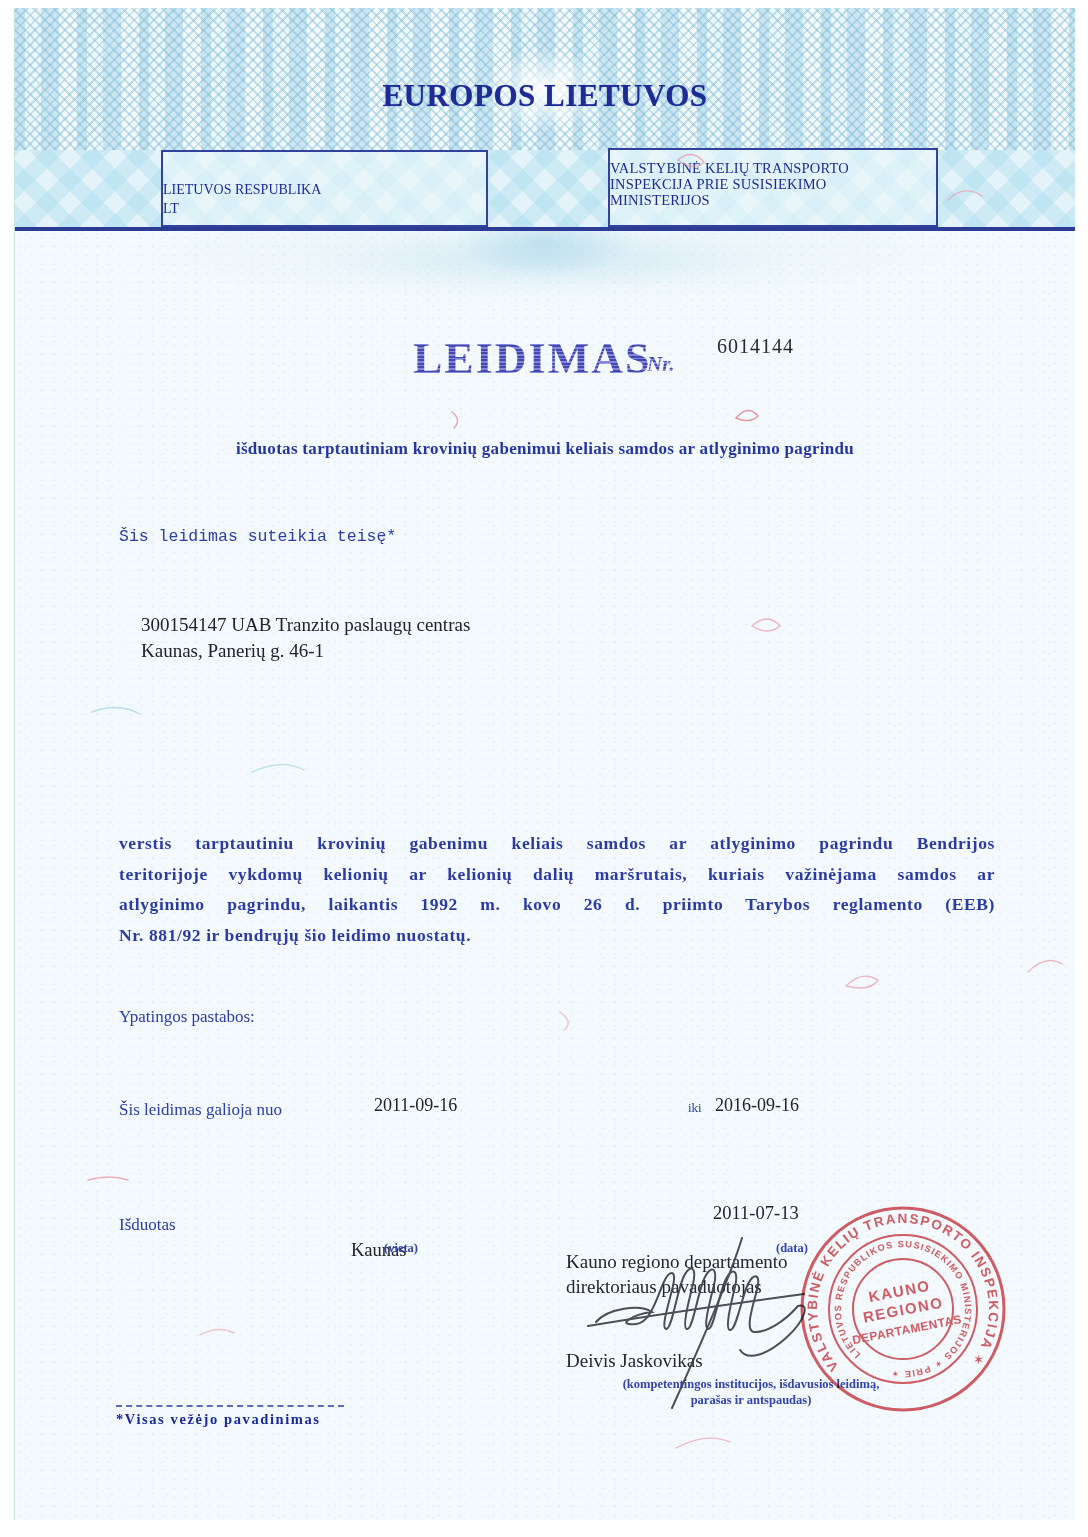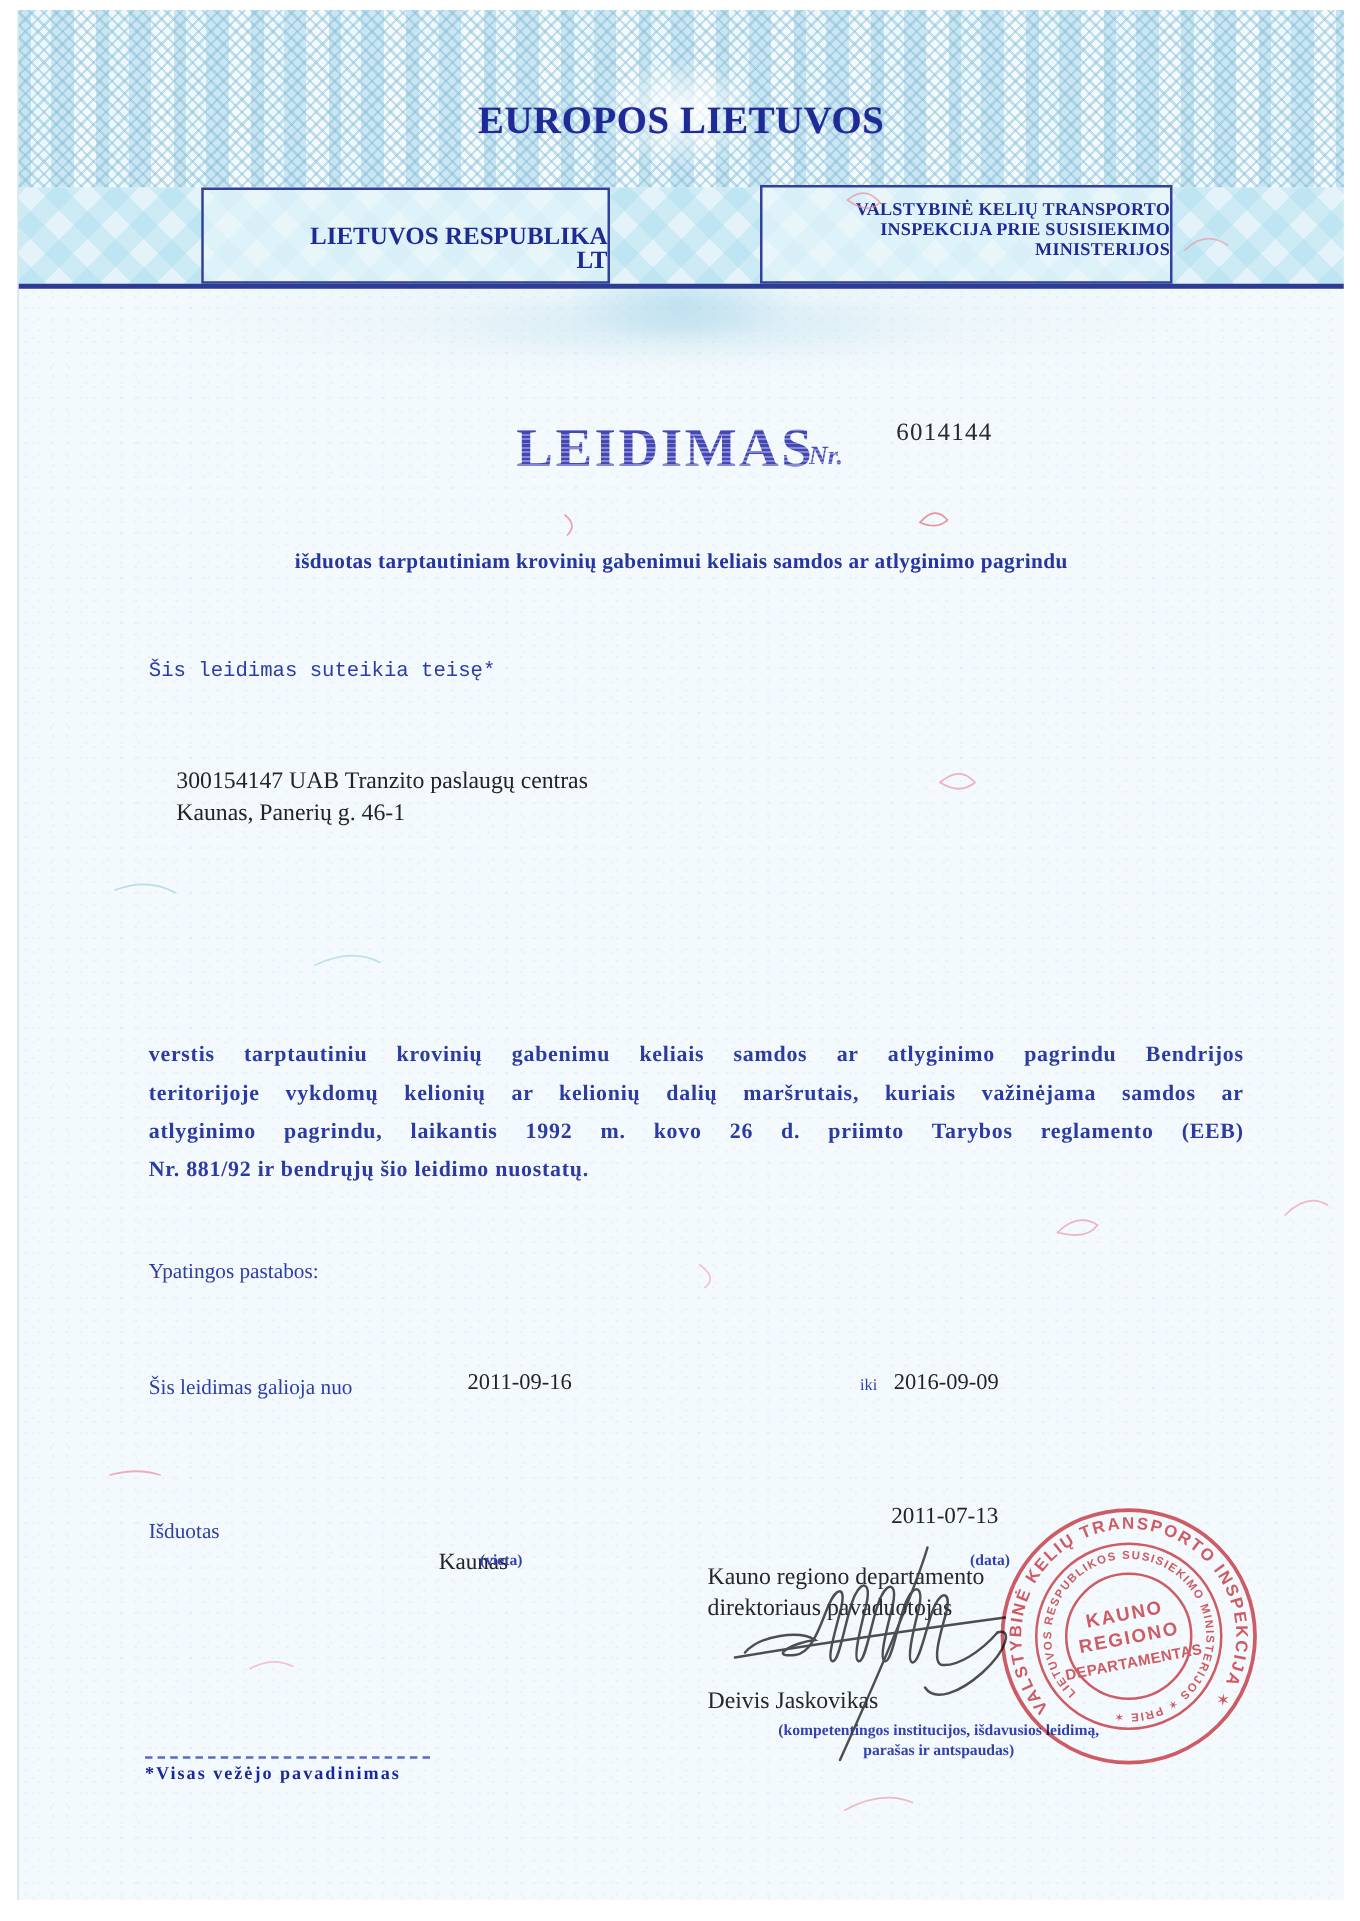--- a/index.html
+++ b/index.html
@@ -29,23 +29,23 @@
   .rule{position:absolute;left:0;top:219px;width:1060px;height:4px;background:#2c3b94;}
   .rosette{position:absolute;left:0;top:223px;width:1060px;height:95px;
      background-image:
        radial-gradient(ellipse 130px 48px at 50% 12%, rgba(140,200,225,.38), rgba(255,255,255,0) 70%),
        radial-gradient(ellipse 300px 42px at 50% 32%, rgba(160,210,232,.26), rgba(255,255,255,0) 75%),
        radial-gradient(ellipse 520px 62px at 50% 22%, rgba(170,215,235,.18), rgba(255,255,255,0) 80%);}
 
   .eu-title{left:0;top:70px;width:1060px;text-align:center;font-size:31px;font-weight:bold;
      color:#1e2b96;letter-spacing:.5px;text-shadow:0 0 1px rgba(30,43,150,.45);}
   .hdr-box{position:absolute;border:2px solid #32419c;background:rgba(236,248,252,.55);
-     color:#1e2b96;font-weight:bold;text-align:right;}
-  .box-left{left:146px;top:142px;width:327px;height:77px;font-size:20px;line-height:19px;
-     padding-top:28px;box-sizing:border-box;padding-left:40px;}
+     color:#1e2b96;font-weight:normal;text-align:left;}
+  .box-left{left:146px;top:142px;width:327px;height:77px;font-size:14px;line-height:19px;
+     padding-top:28px;box-sizing:border-box;}
   .box-right{left:593px;top:140px;width:330px;height:79px;font-size:14.5px;line-height:16px;
      padding-top:10px;box-sizing:border-box;letter-spacing:.2px;}
 
   
   .permit-title{left:398px;top:325px;font-size:44px;font-weight:bold;letter-spacing:2px;
      background:repeating-linear-gradient(180deg,#8487da 0 1.5px,#4347ae 1.5px 3.5px);
      -webkit-background-clip:text;background-clip:text;color:transparent;
      text-shadow:none;}
   .permit-nr{left:632px;top:344px;font-size:21px;font-weight:bold;
      background:repeating-linear-gradient(180deg,#8487da 0 1.5px,#4347ae 1.5px 3.5px);
@@ -127,21 +127,21 @@
       <div class="jline">teritorijoje vykdomų kelionių ar kelionių dalių maršrutais, kuriais važinėjama samdos ar</div>
       <div class="jline">atlyginimo pagrindu, laikantis 1992 m. kovo 26 d. priimto Tarybos reglamento (EEB)</div>
       <div class="jline jlast">Nr. 881/92 ir bendrųjų šio leidimo nuostatų.</div>
     </div>
 
     <div class="abs blue-label notes-label">Ypatingos pastabos:</div>
 
     <div class="abs blue-label validity-label">Šis leidimas galioja nuo</div>
     <div class="abs v-from">2011-09-16</div>
     <div class="abs blue-label v-iki">iki</div>
-    <div class="abs v-to">2016-09-09</div>
+    <div class="abs v-to">2016-09-16</div>
 
     <div class="abs blue-label issued-label">Išduotas</div>
     <div class="abs place">Kaunas</div>
     <div class="abs cap place-cap">(vieta)</div>
     <div class="abs issue-date">2011-07-13</div>
     <div class="abs cap date-cap">(data)</div>
 
     <div class="abs dept1">Kauno regiono departamento</div>
     <div class="abs dept2">direktoriaus pavaduotojas</div>
     <div class="abs official">Deivis Jaskovikas</div>

